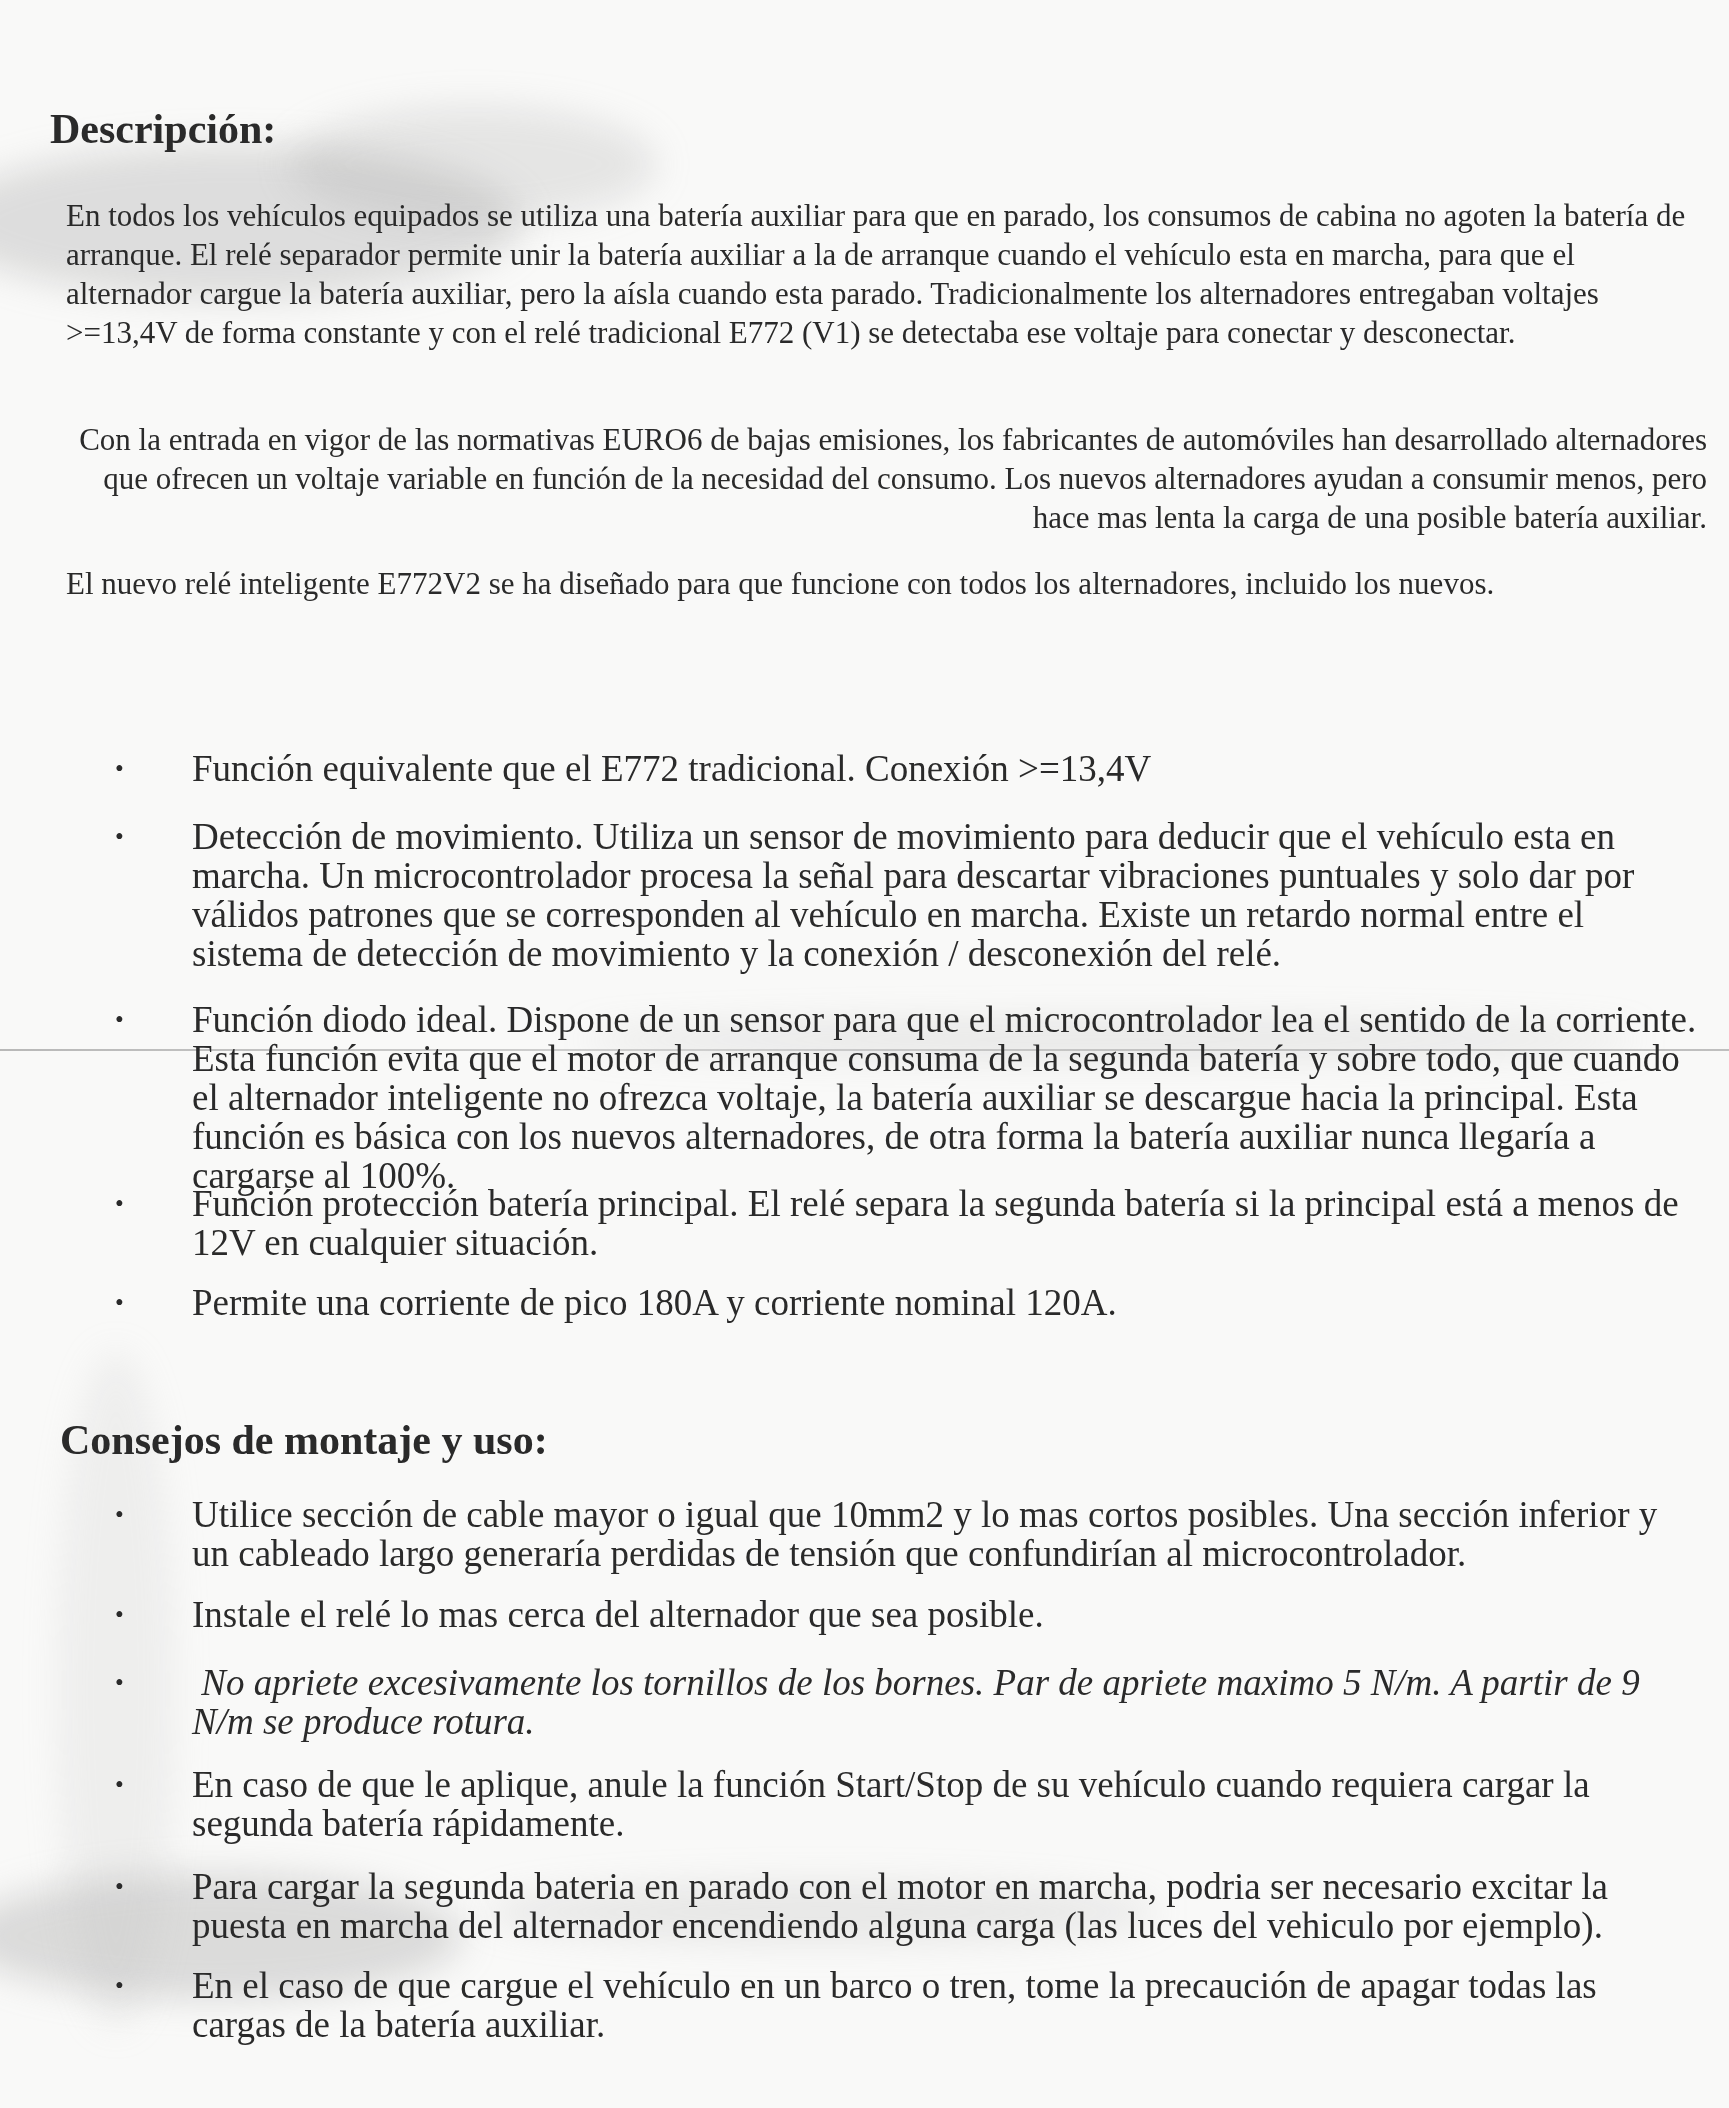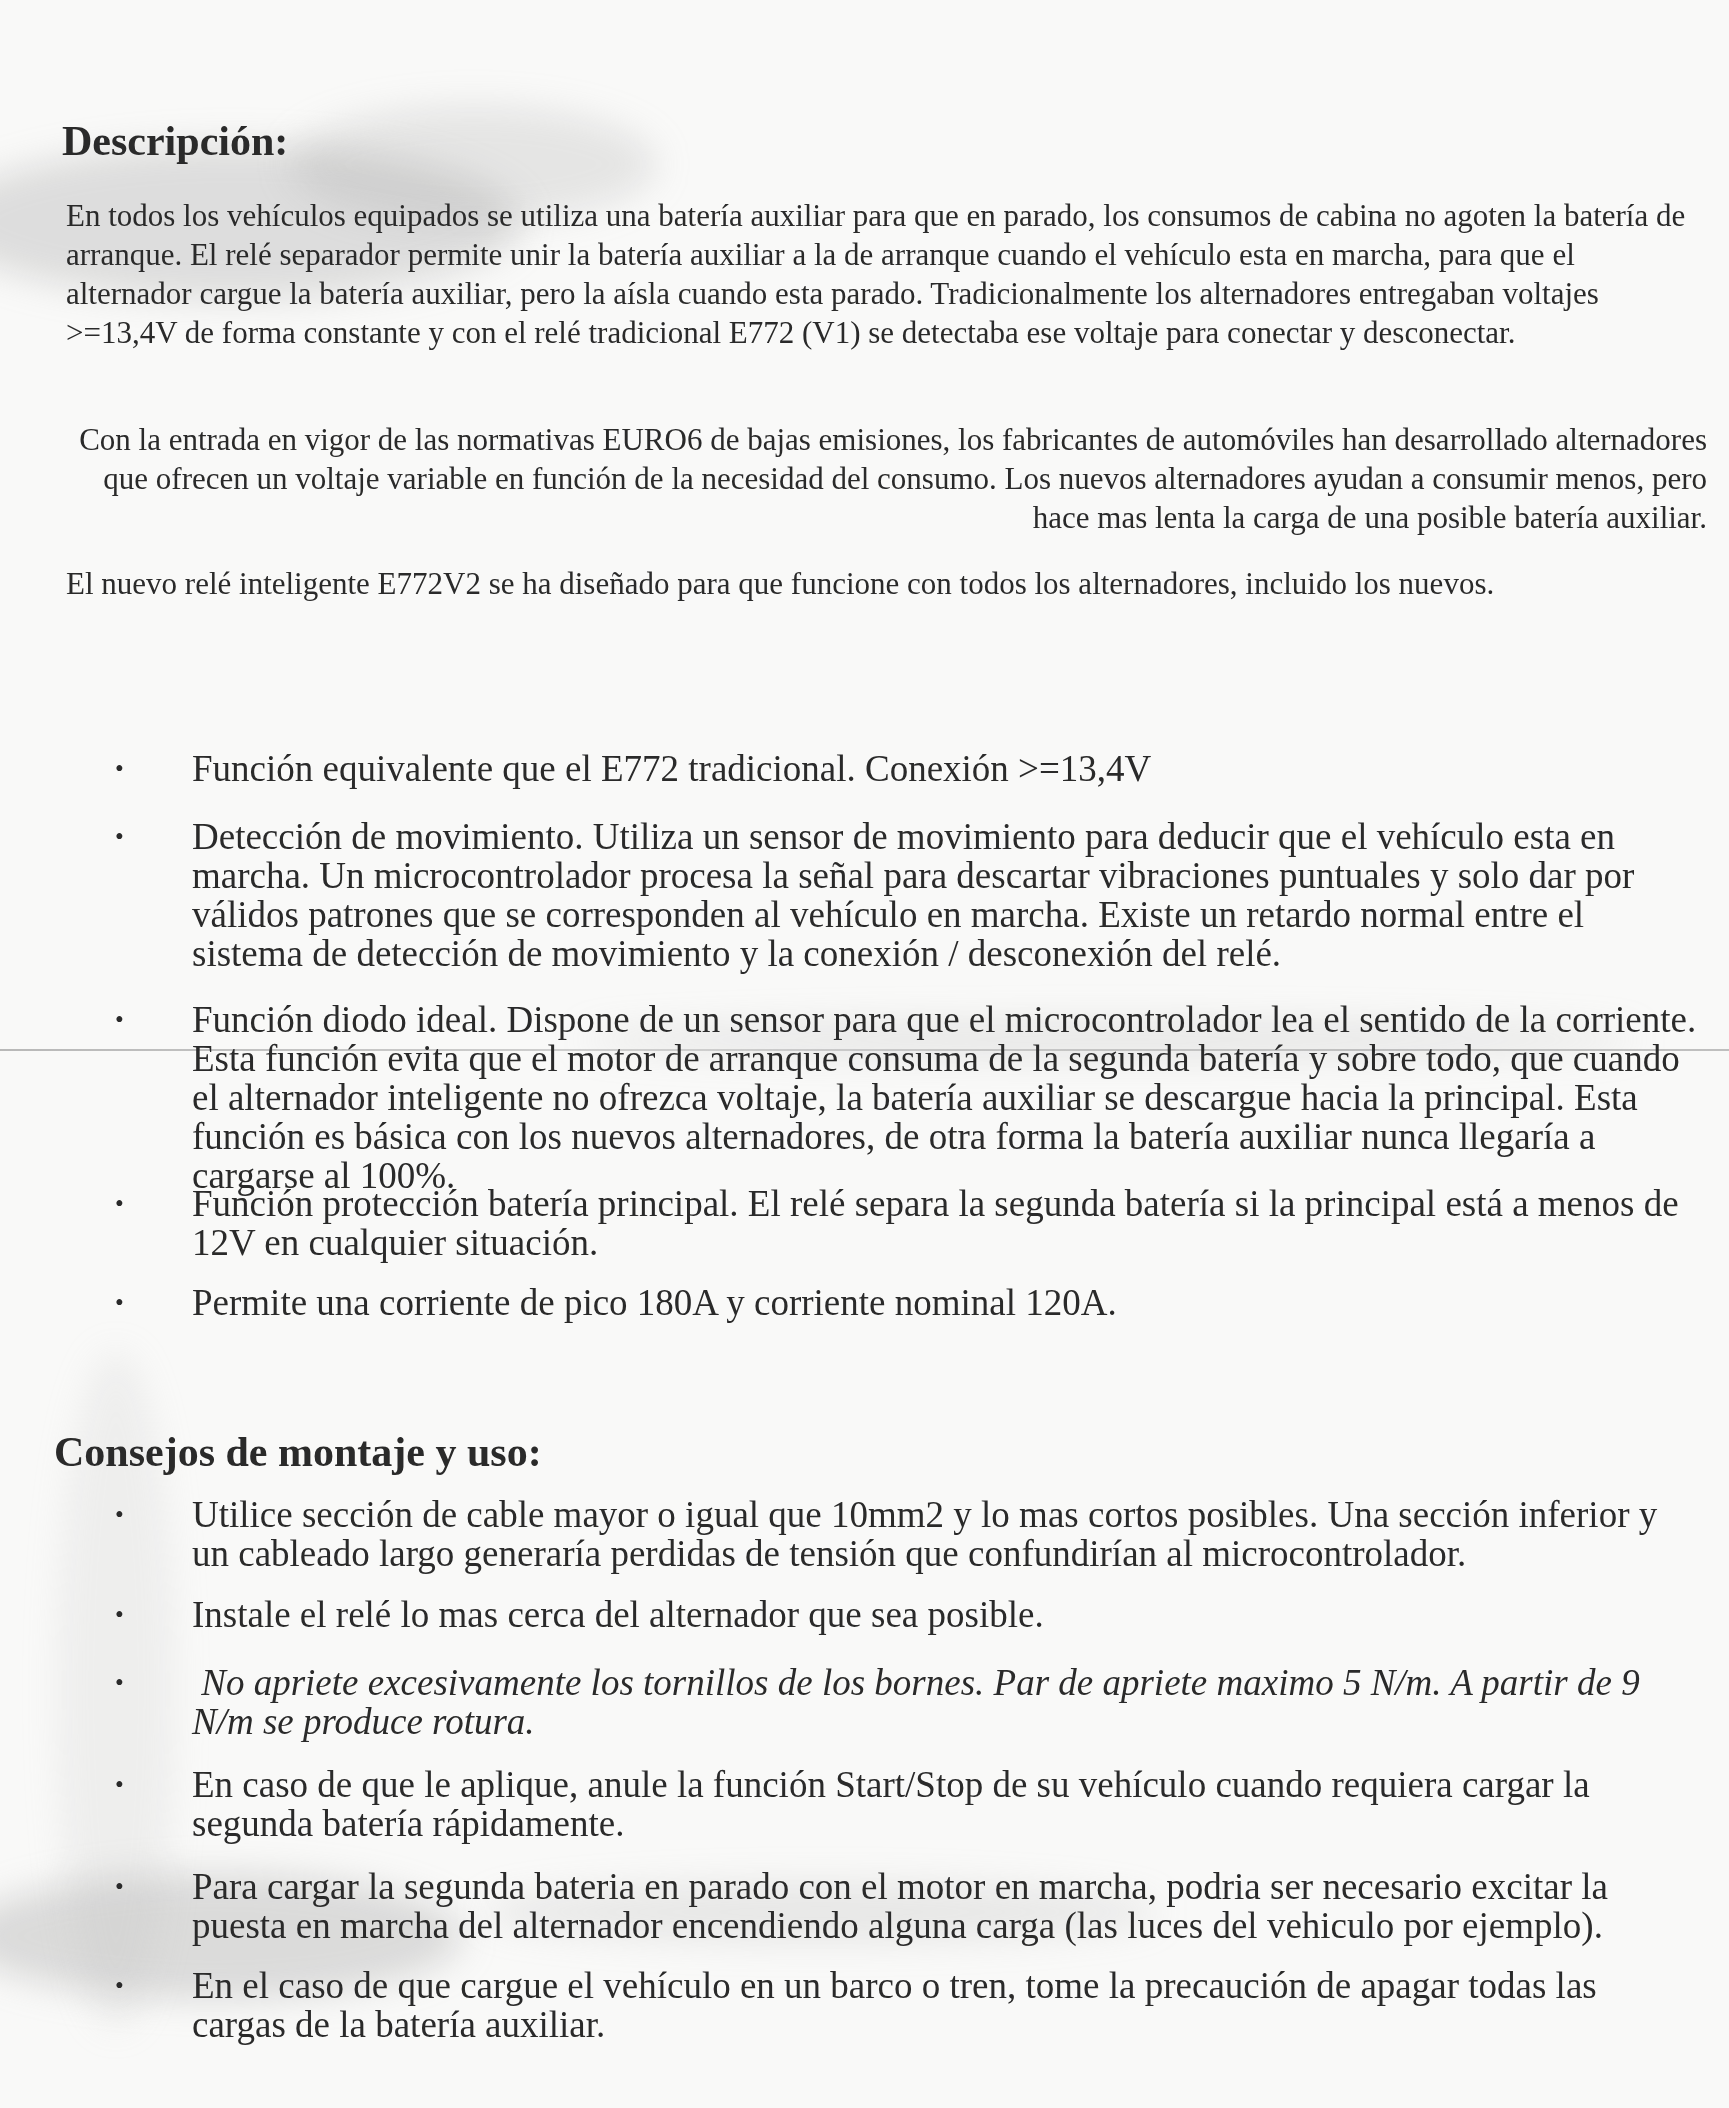--- a/index.html
+++ b/index.html
@@ -44,21 +44,21 @@
       text-decoration: underline;
       text-decoration-thickness: 2.9px;
       text-underline-offset: 4.8px;
     }
     .section-heading {
       position: absolute;
       left: 50px;
       font-weight: bold;
       font-size: 42px;
       line-height: 54px;
-      margin: 12px;
+      margin: 0;
     }
     .para {
       position: absolute;
       left: 50px;
       width: 1641px;
       font-size: 31px;
       line-height: 39px;
       margin: 16px;
     }
     ul.bullets {
@@ -133,21 +133,21 @@
     <li style="top:1184px;">
       <span class="bullet-dot">•</span>
       <span class="bullet-text">Función protección batería principal. El relé separa la segunda batería si la principal está a menos de 12V en cualquier situación.</span>
     </li>
     <li style="top:1283px;">
       <span class="bullet-dot">•</span>
       <span class="bullet-text">Permite una corriente de pico 180A y corriente nominal 120A.</span>
     </li>
   </ul>
 
-  <h2 class="section-heading" style="top:1413px; left:42px;">Consejos de montaje y uso:</h2>
+  <h2 class="section-heading" style="top:1413px; left:60px;">Consejos de montaje y uso:</h2>
 
   <ul class="bullets" style="top:0;">
     <li style="top:1495px;">
       <span class="bullet-dot">•</span>
       <span class="bullet-text">Utilice sección de cable mayor o igual que 10mm2 y lo mas cortos posibles. Una sección inferior y un cableado largo generaría perdidas de tensión que confundirían al microcontrolador.</span>
     </li>
     <li style="top:1595px;">
       <span class="bullet-dot">•</span>
       <span class="bullet-text">Instale el relé lo mas cerca del alternador que sea posible.</span>
     </li>

